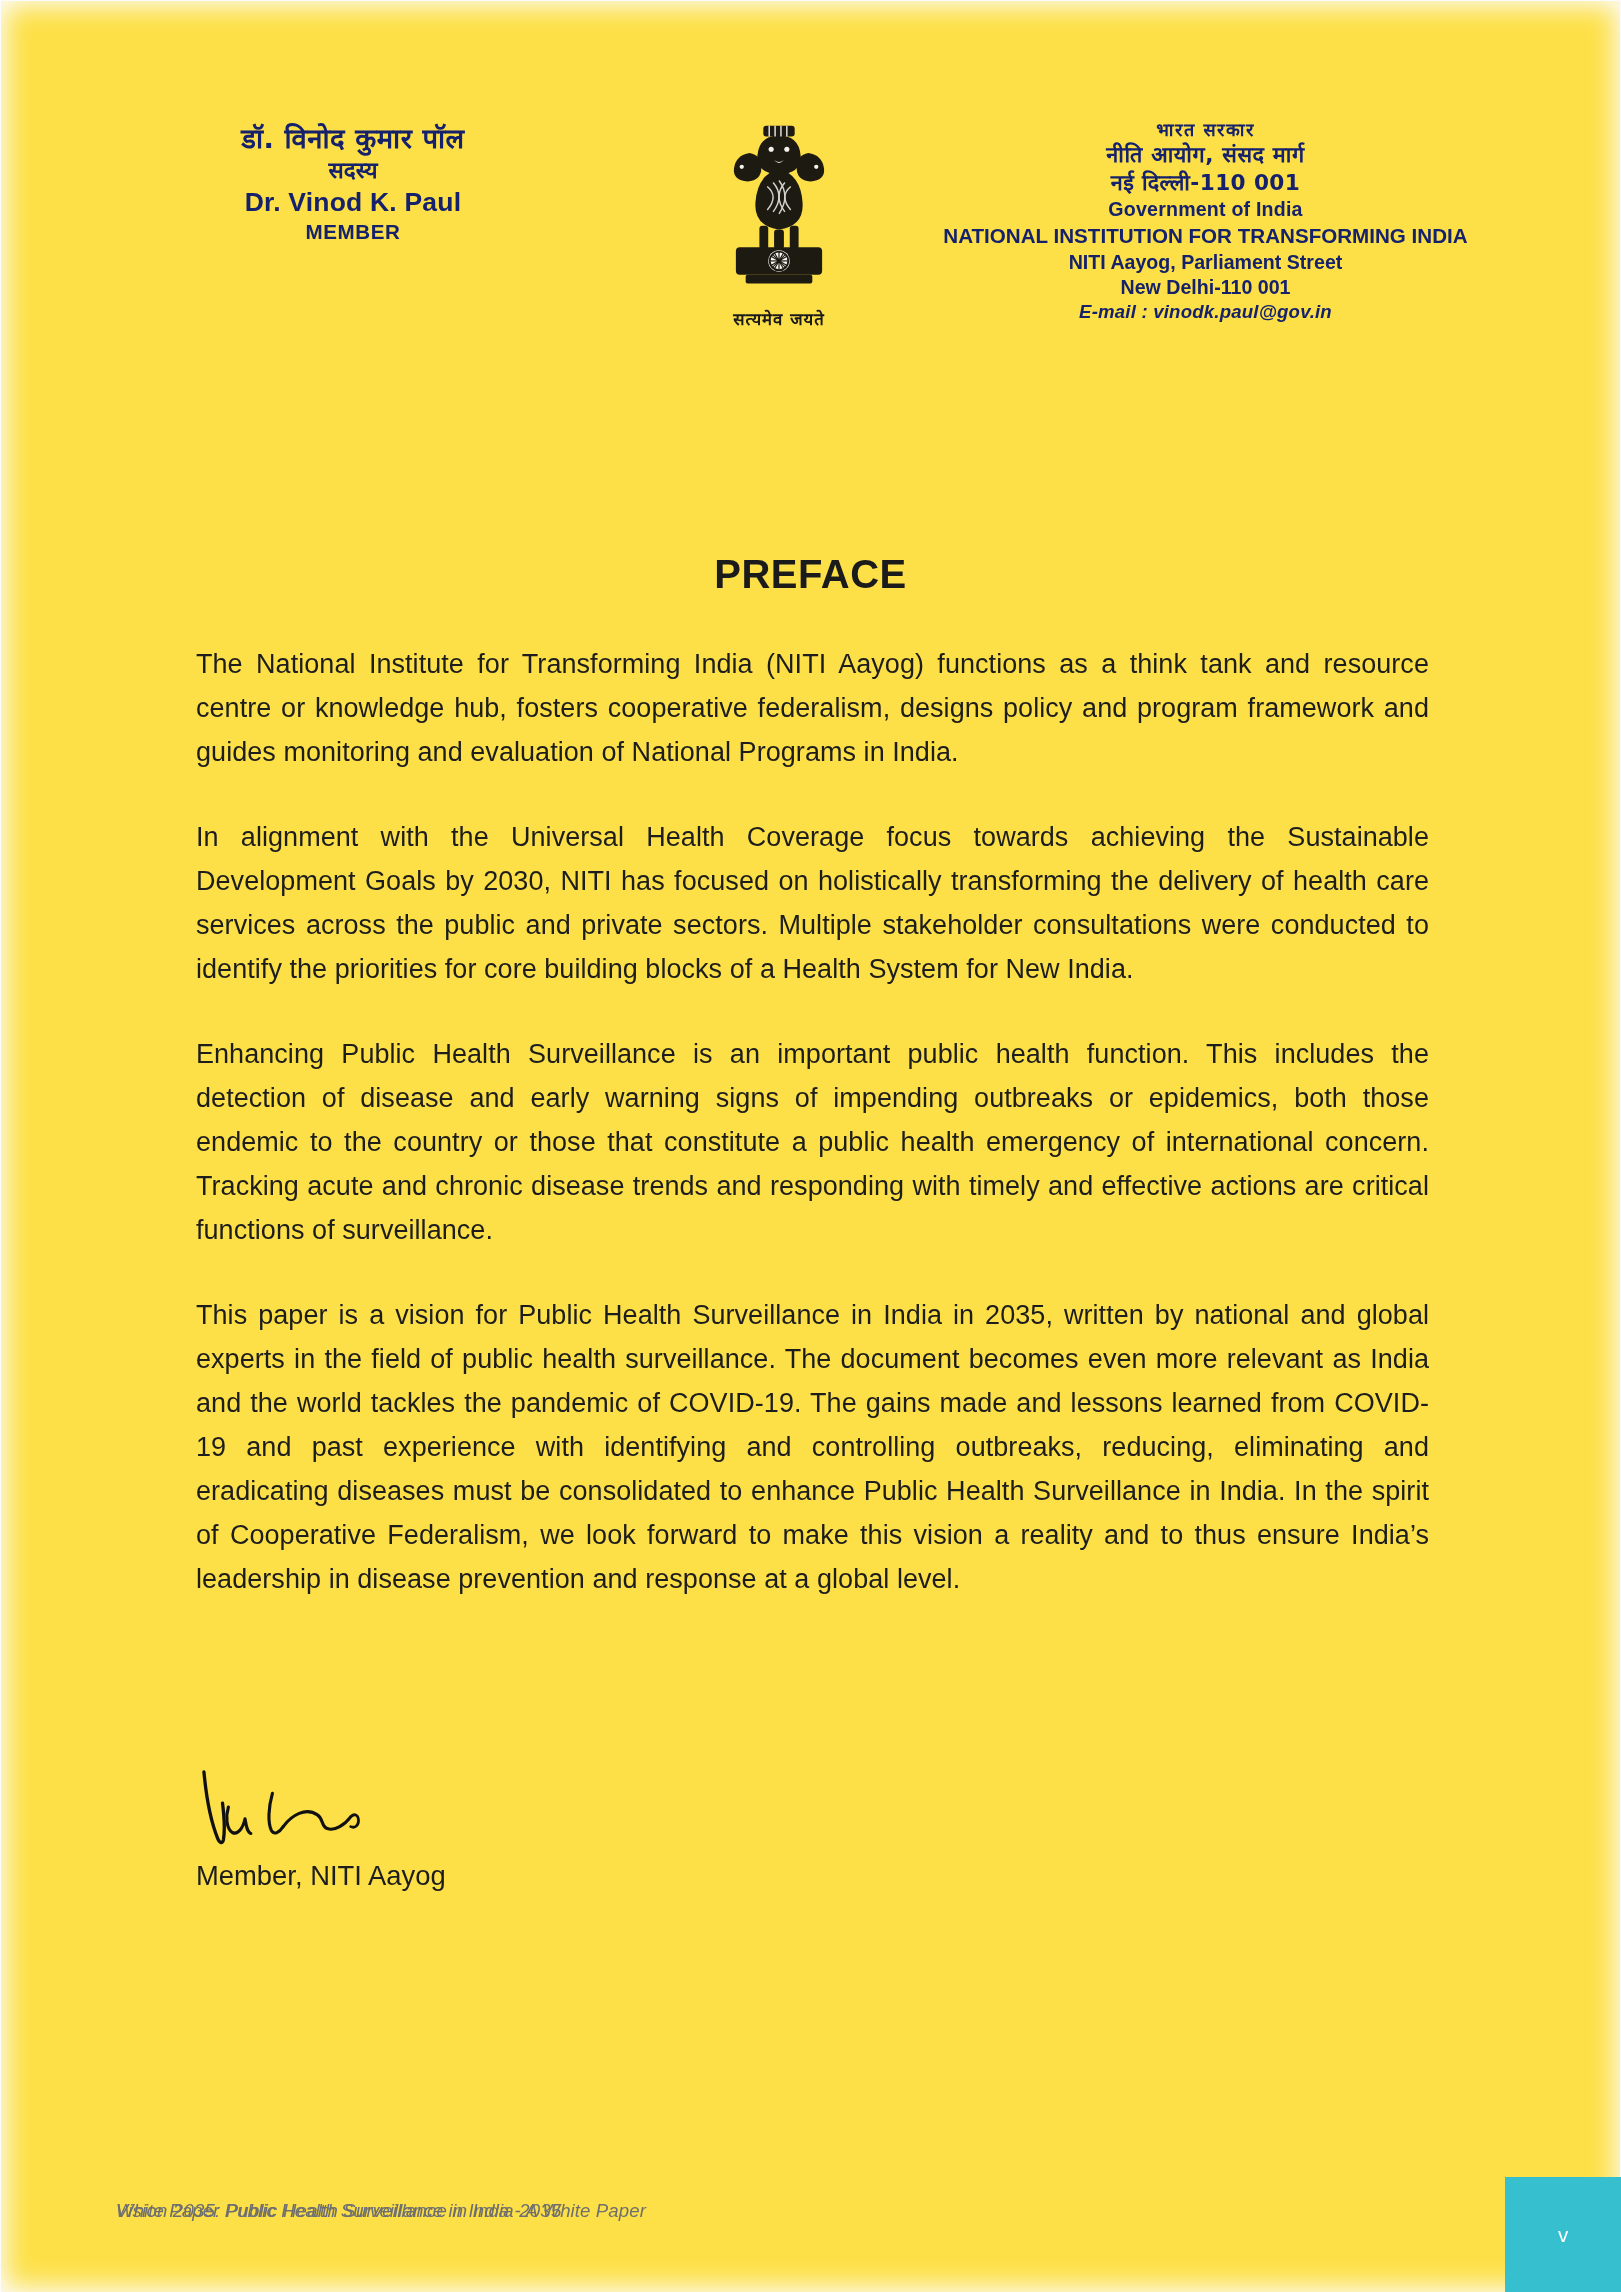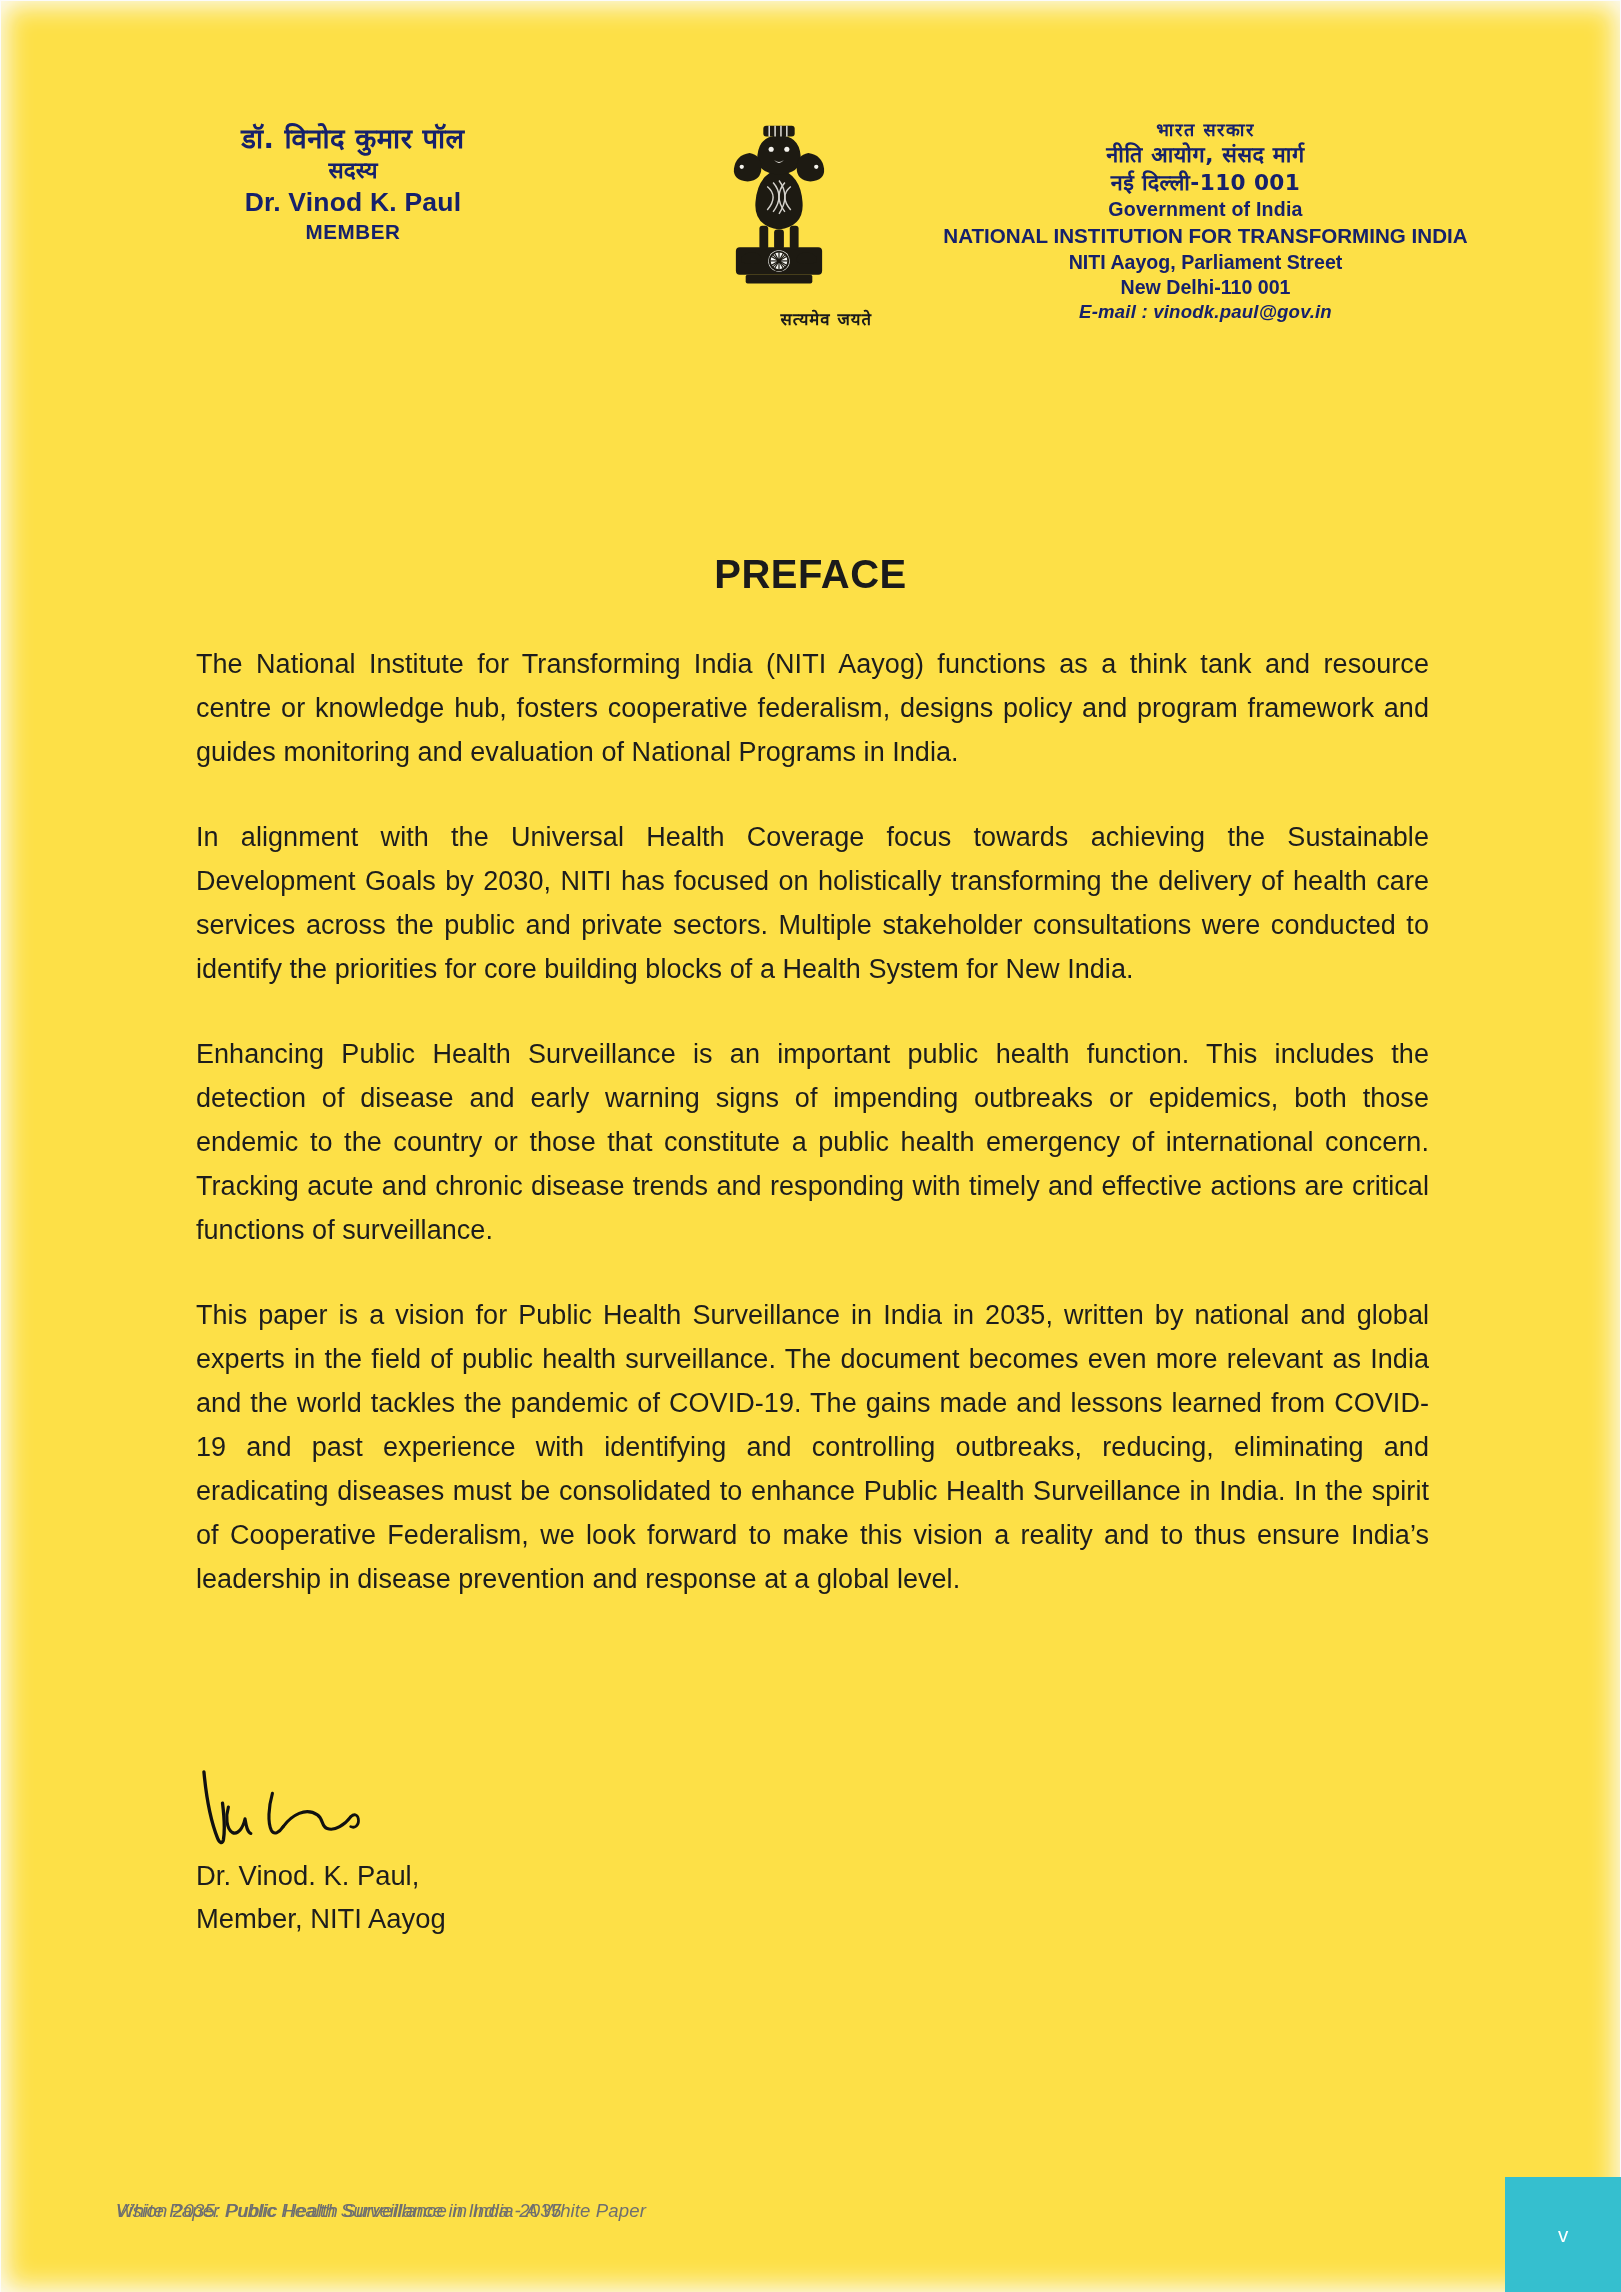--- a/index.html
+++ b/index.html
@@ -67,21 +67,21 @@
     letter-spacing: 0.6px;
     margin-top: 2px;
   }
 
   .lh-emblem {
     position: absolute;
     left: 686px;
     top: 0px;
     width: 186px;
     height: 235px;
-    text-align: right;
+    text-align: center;
   }
   .lh-emblem svg { display: block; margin: 0 auto; }
   .lh-emblem .motto {
     font-family: "DejaVu Sans", sans-serif;
     font-size: 16.7px;
     font-weight: 700;
     color: #1a1a1a;
     margin-top: 1px;
     letter-spacing: 1px;
   }
@@ -303,21 +303,20 @@
       <svg width="235" height="90" viewBox="0 0 240 92" aria-hidden="true">
         <g fill="none" stroke="#111111" stroke-linecap="round" stroke-linejoin="round">
           <path d="M8 8 C10 30, 14 56, 22 76 C24 81, 27 82, 28 77 C30 64, 28 48, 27 40" stroke-width="3.4"></path>
           <path d="M33 44 C30 54, 31 66, 37 70 C43 73, 48 65, 50 56 C51 62, 52 70, 56 71" stroke-width="3.2"></path>
           <path d="M78 30 C74 44, 73 60, 77 68 C80 73, 85 70, 89 64" stroke-width="3.2"></path>
           <path d="M89 64 C98 52, 112 44, 124 52 C130 56, 128 64, 134 66 C142 69, 152 62, 158 54" stroke-width="3.2"></path>
           <path d="M158 54 C162 50, 166 52, 166 58 C166 63, 162 66, 158 64" stroke-width="2.8"></path>
         </g>
       </svg>
     </div>
-    <div class="sig-line">Dr. Vinod. K. Paul,</div>
     <div class="sig-line">Member, NITI Aayog</div>
   </div>
 
   <div class="footer">
     <span class="layer-a">White Paper Public Health Surveillance in India - A White Paper</span>
     <span class="layer-b">Vision 2035: Public Health Surveillance in India 2035</span>
   </div>
 
   <div class="page-number-box">
     <span class="num">v</span>

